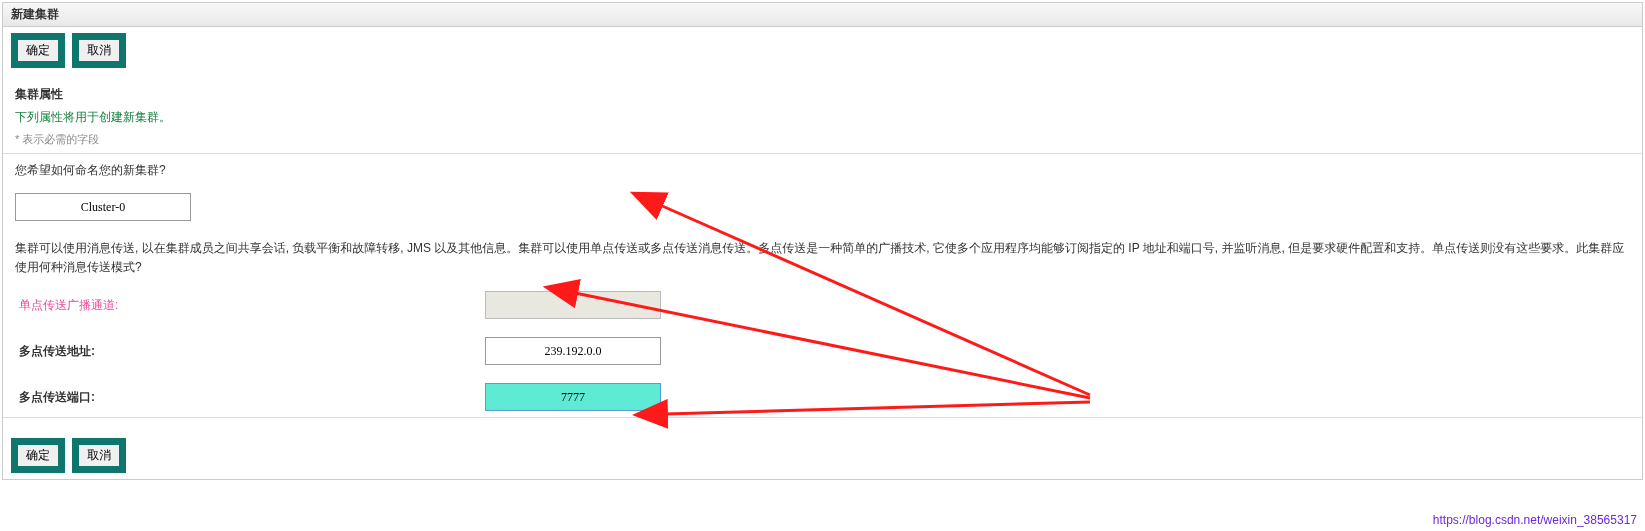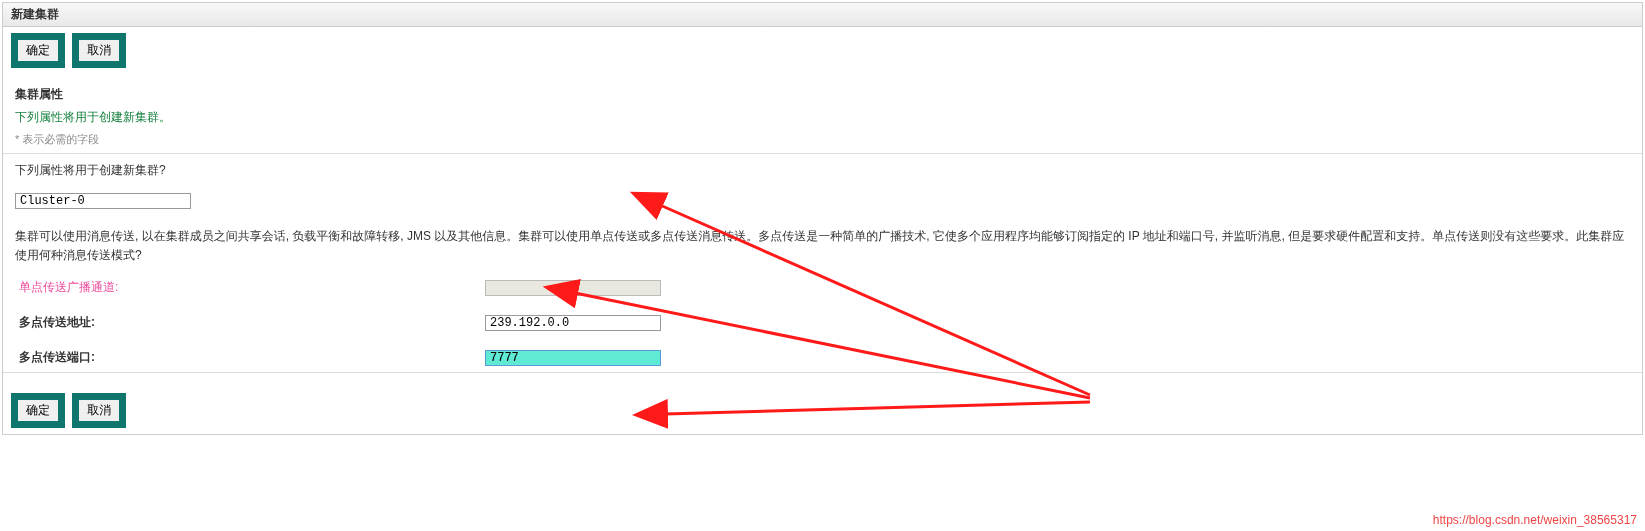--- a/index.html
+++ b/index.html
@@ -66,26 +66,27 @@
       width: 470px;
       font-weight: bold;
       padding-left: 4px;
     }
     .form-label .req { color: #666; font-weight: normal; }
     .form-label.disabled {
       color: #ec4899;
       font-weight: normal;
     }
     .text-input {
-      font-family: Liberation Mono, monospace;
+      font-family: Liberation Serif, serif;
       font-size: 12px;
       padding: 2px 4px;
       border: 1px solid #999;
       width: 176px;
-      height: 16px;
+      height: 28px;
+      text-align: center;
     }
     .text-input.wide { width: 176px; }
     .text-input.active {
       background: #5eead4;
       border: 1px solid #5b9bd5;
     }
     .text-input:disabled {
       background: #e8e8e0;
       border: 1px solid #bbb;
     }
@@ -104,21 +105,21 @@
       position: absolute;
       pointer-events: none;
       top: 0; left: 0;
       width: 1645px;
       height: 531px;
     }
     .watermark {
       position: absolute;
       right: 8px;
       bottom: 4px;
-      color: #ef4444;
+      color: #6d28d9;
       font-size: 12px;
       pointer-events: none;
     }
   </style>
 </head>
 <body>
 
 <div class="panel">
   <div class="title-bar">新建集群</div>
 
@@ -127,21 +128,21 @@
     <button class="btn">取消</button>
   </div>
 
   <div class="section">
     <div class="section-title">集群属性</div>
     <div class="desc">下列属性将用于创建新集群。</div>
     <div class="hint">* 表示必需的字段</div>
 
     <hr class="divider">
 
-    <div class="question">下列属性将用于创建新集群?</div>
+    <div class="question">您希望如何命名您的新集群?</div>
 
     <div class="form-row">
       <input type="text" class="text-input wide" value="Cluster-0" style="">
     </div>
 
     <div class="long-text">集群可以使用消息传送, 以在集群成员之间共享会话, 负载平衡和故障转移, JMS 以及其他信息。集群可以使用单点传送或多点传送消息传送。多点传送是一种简单的广播技术, 它使多个应用程序均能够订阅指定的 IP 地址和端口号, 并监听消息, 但是要求硬件配置和支持。单点传送则没有这些要求。此集群应使用何种消息传送模式?</div>
 
 
     <div class="form-row">
       <div class="form-label disabled">单点传送广播通道:</div>

